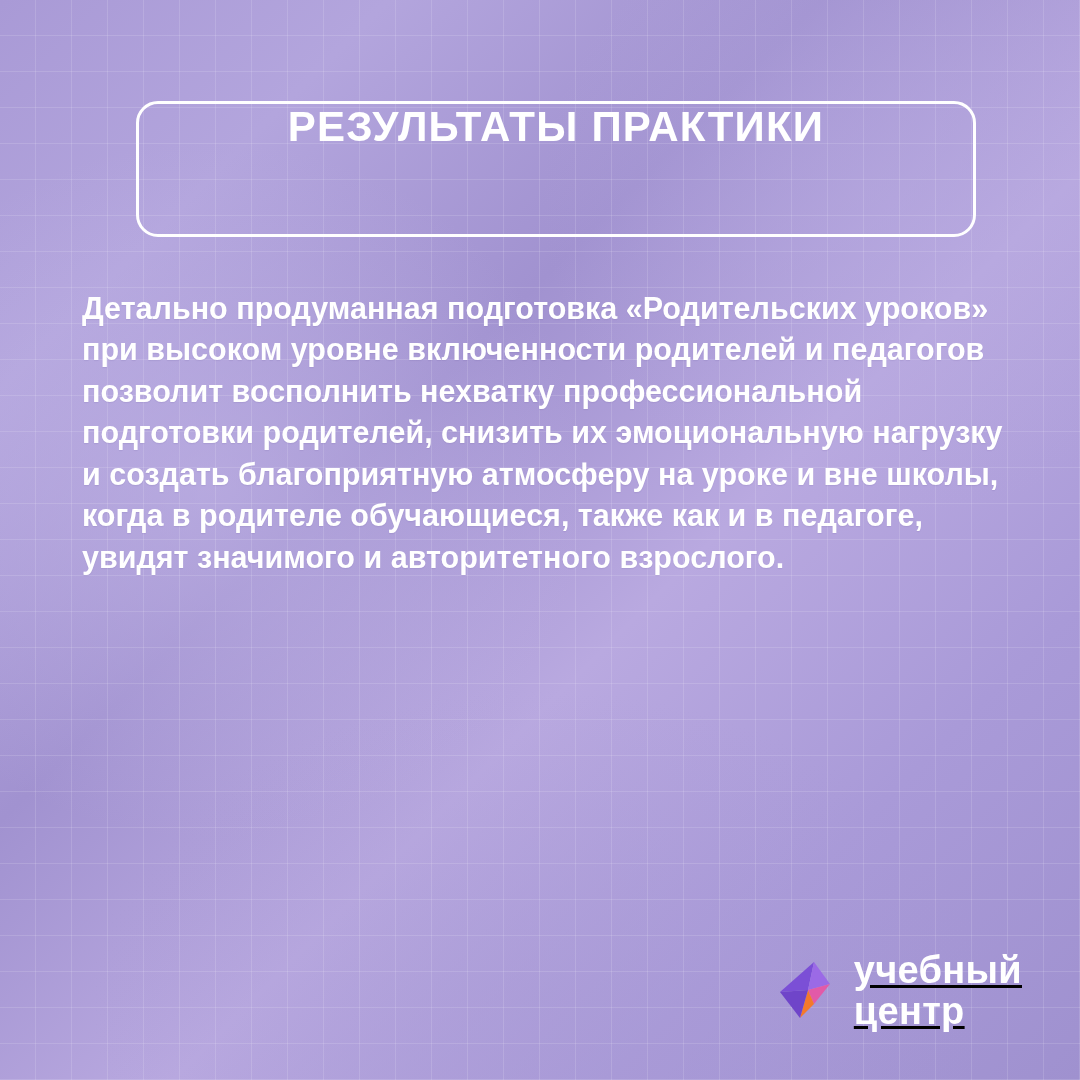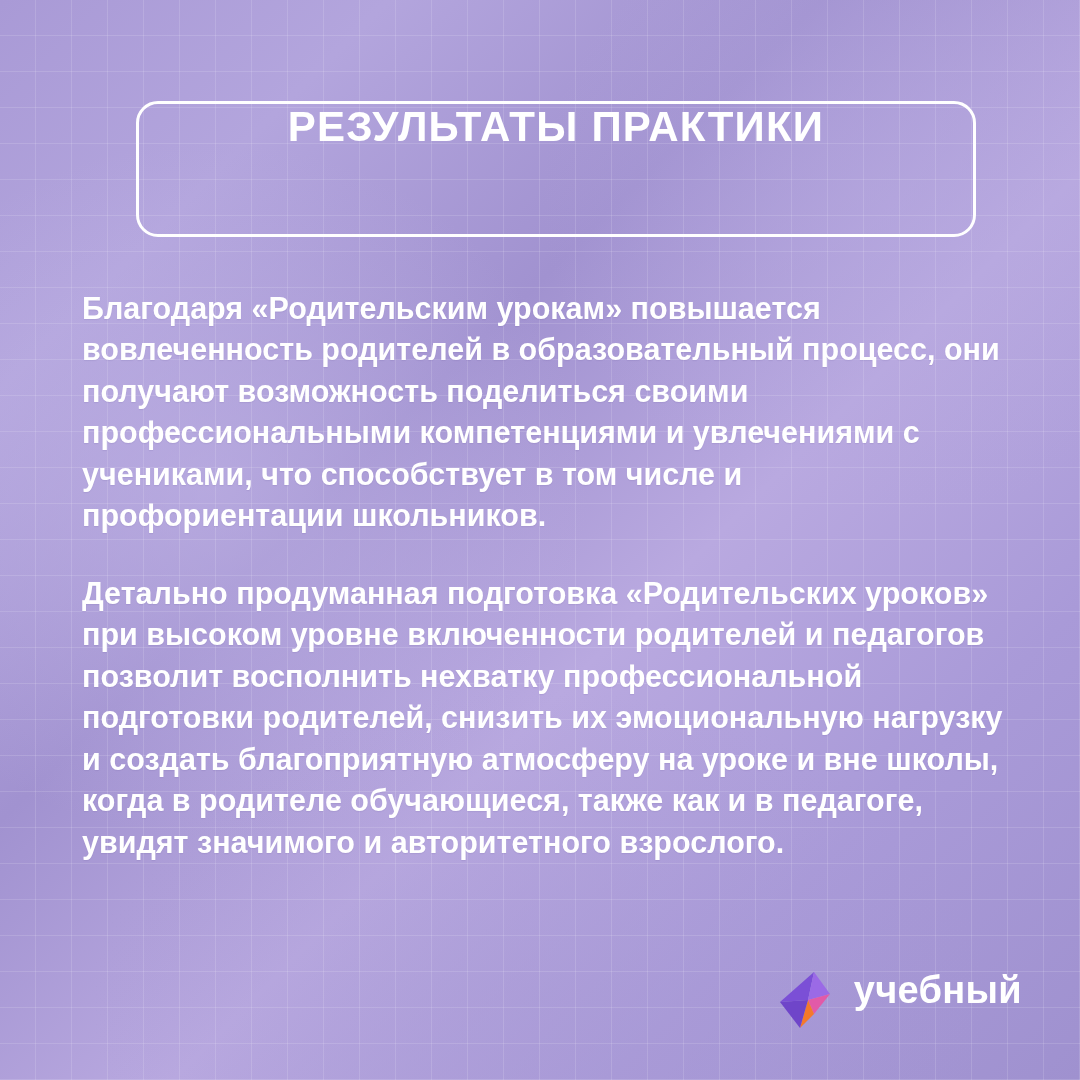--- a/index.html
+++ b/index.html
@@ -92,22 +92,23 @@
     margin: 0 0 36px 0;
     text-shadow: 0 1px 1px rgba(90,72,140,0.12);
   }
   .para:last-child { margin-bottom: 8px; }
 
   .logo {
     position: absolute;
     right: 58px;
     bottom: 48px;
     display: flex;
-    align-items: flex-start;
+    align-items: center;
     gap: 18px;
+    text-decoration: underline;
   }
   .logo-mark {
     width: 62px;
     height: 62px;
     position: relative;
     flex: none;
   }
   .logo-words {
     color: #ffffff;
     font-size: 38px;
@@ -124,32 +125,32 @@
   <div class="glow glow-a"></div>
   <div class="glow glow-b"></div>
   <div class="glow glow-c"></div>
   <div class="grid-overlay"></div>
 
   <div class="title-box">
     <div class="title-text">РЕЗУЛЬТАТЫ ПРАКТИКИ</div>
   </div>
 
   <div class="body-copy">
-    <p class="para">Благодаря «Родительским урокам» повышается вовлеченность родителей в образовательный процесс, они получают возможность поделиться своими профессиональными компетенциями и увлечениями с учениками, что способствует в том числе и профориентации школьников.</p>
     <p class="para">Детально продуманная подготовка «Родительских уроков» при высоком уровне включенности родителей и педагогов позволит восполнить нехватку профессиональной подготовки родителей, снизить их эмоциональную нагрузку и создать благоприятную атмосферу на уроке и вне школы, когда в родителе обучающиеся, также как и в педагоге, увидят значимого и авторитетного взрослого.</p>
   </div>
 
   <div class="logo">
     <div class="logo-mark">
       <svg viewBox="0 0 62 62" width="62" height="62" aria-hidden="true">
         <path d="M6 32 L40 2 L34 30 Z" fill="#7b4fd6"></path>
         <path d="M34 30 L40 2 L56 24 Z" fill="#9b6ae6"></path>
         <path d="M34 30 L56 24 L40 44 Z" fill="#e25aa8"></path>
         <path d="M34 30 L40 44 L26 58 Z" fill="#f4792b"></path>
         <path d="M34 30 L26 58 L6 32 Z" fill="#6f45c9"></path>
       </svg>
     </div>
     <div class="logo-words">
       <div>учебный</div>
+      <div>центр</div>
     </div>
   </div>
 
 </div>
 
 </body></html>

